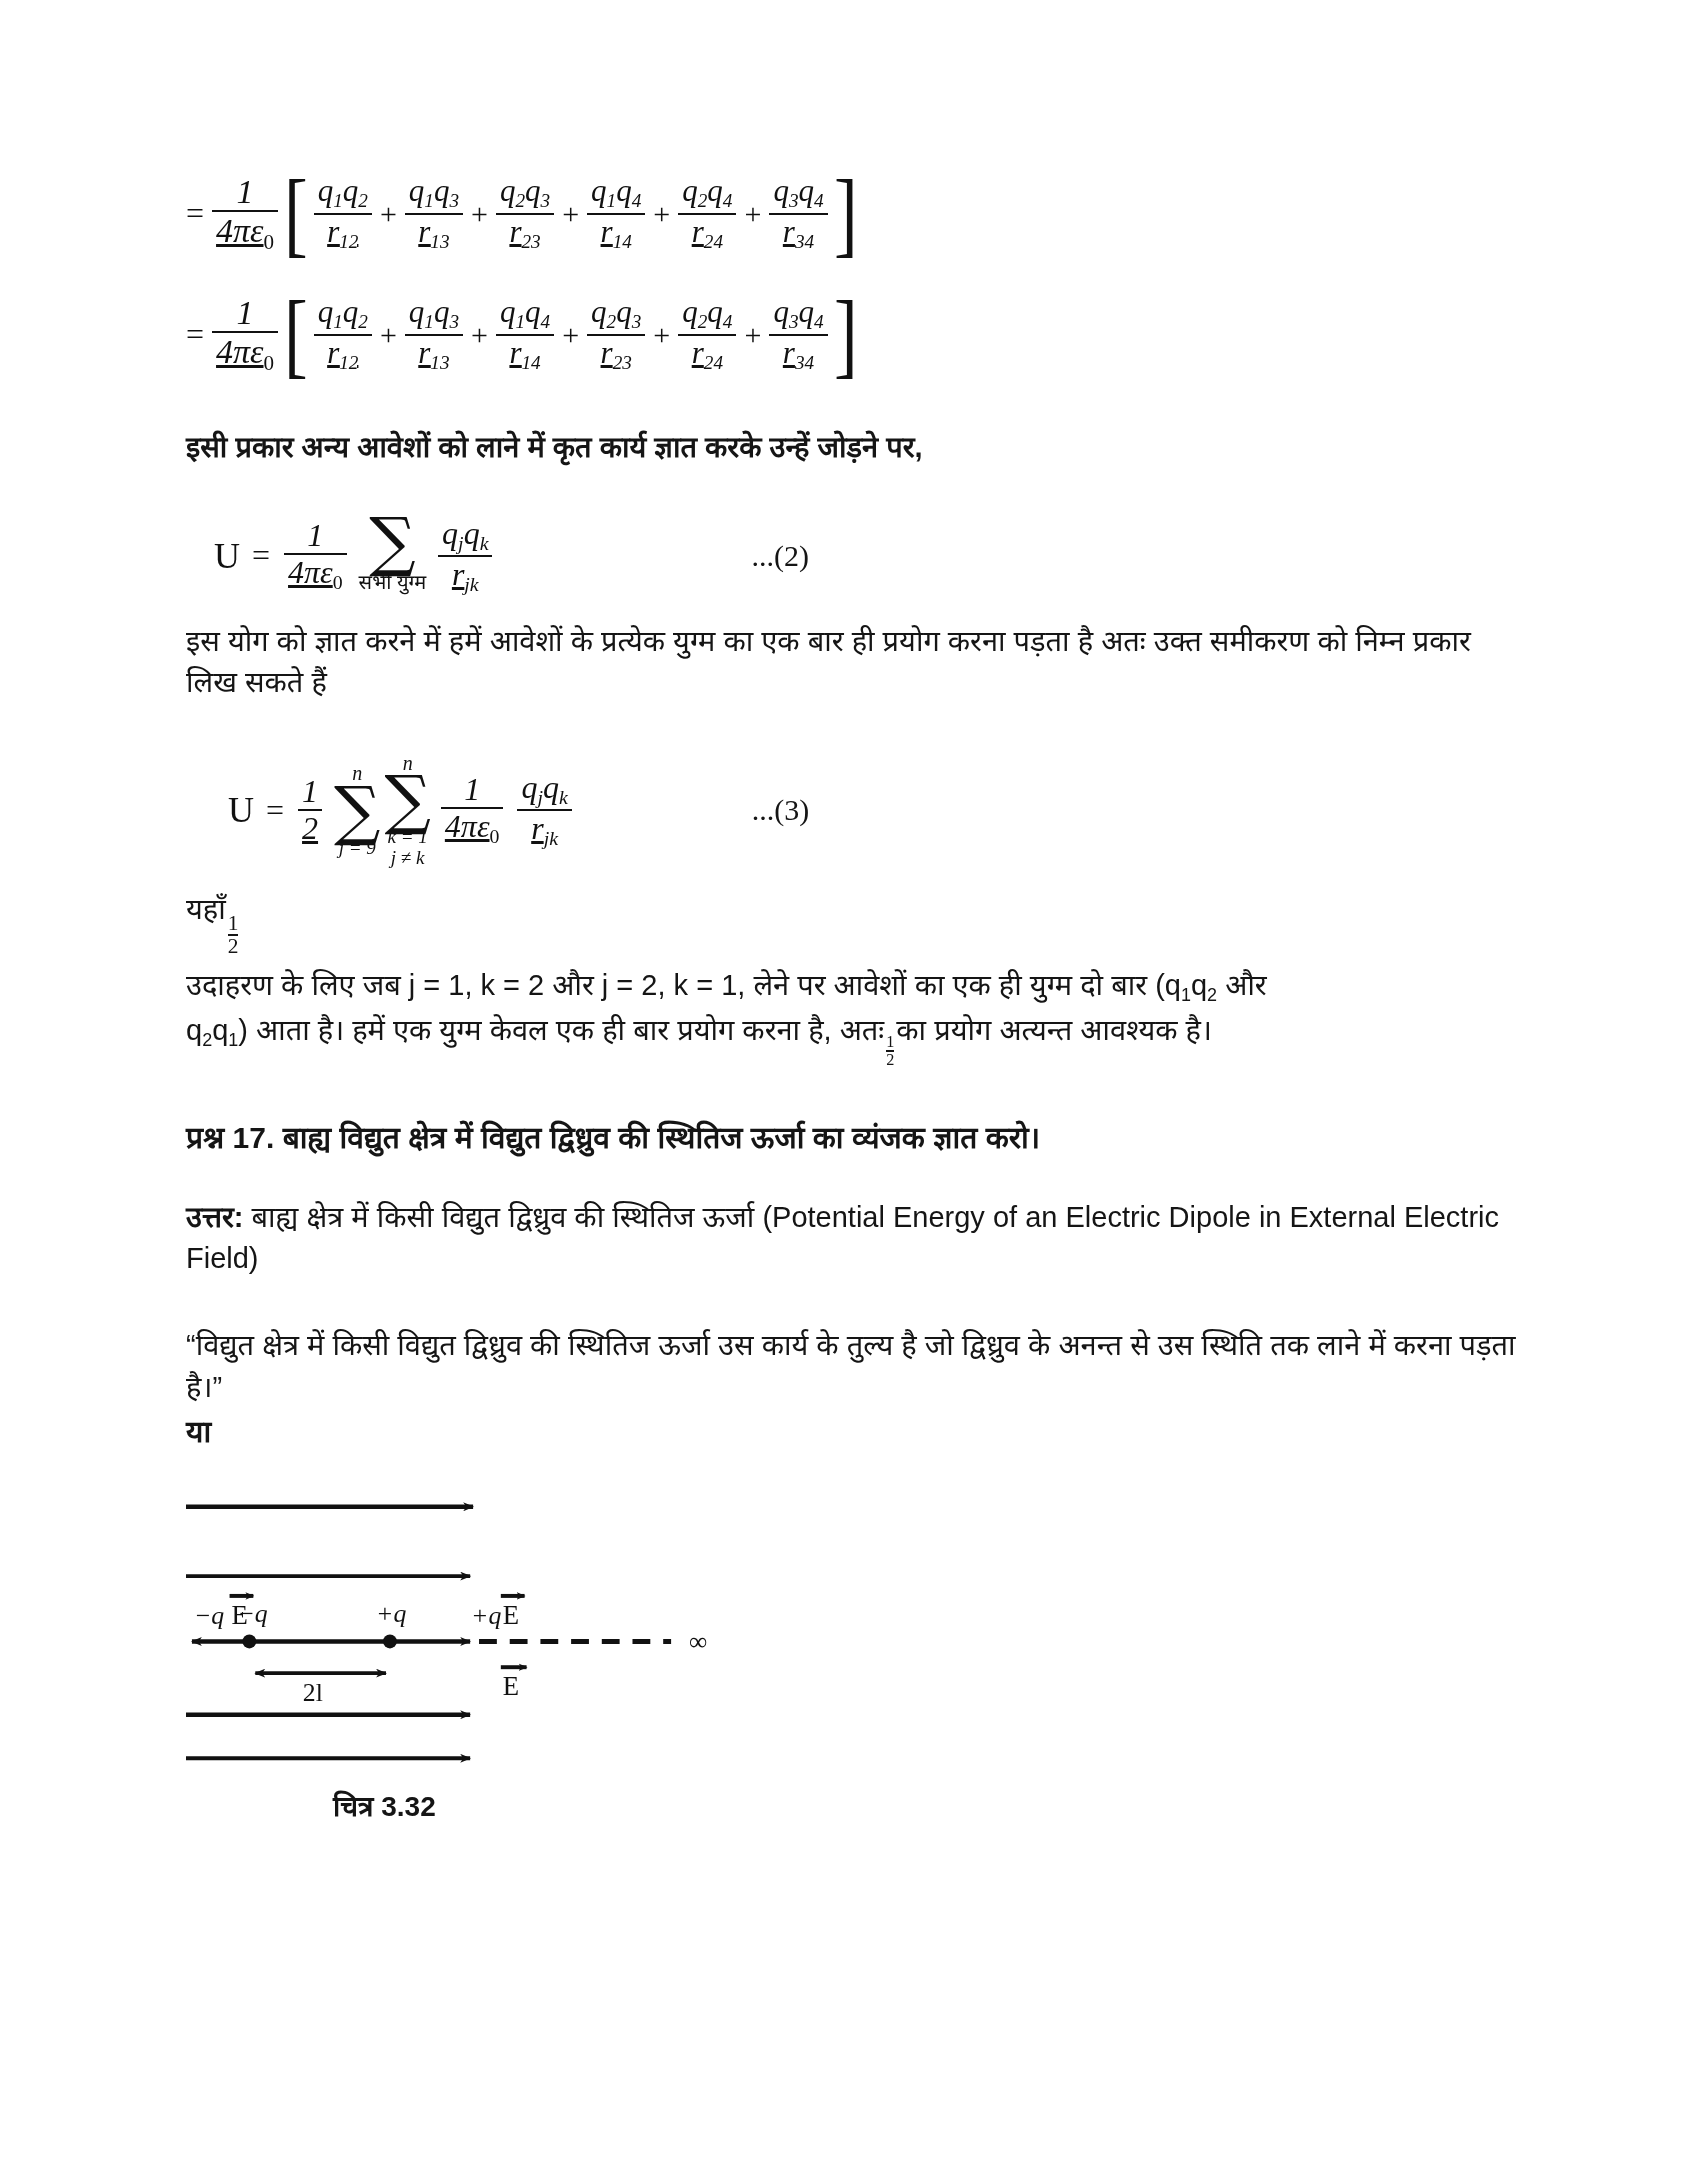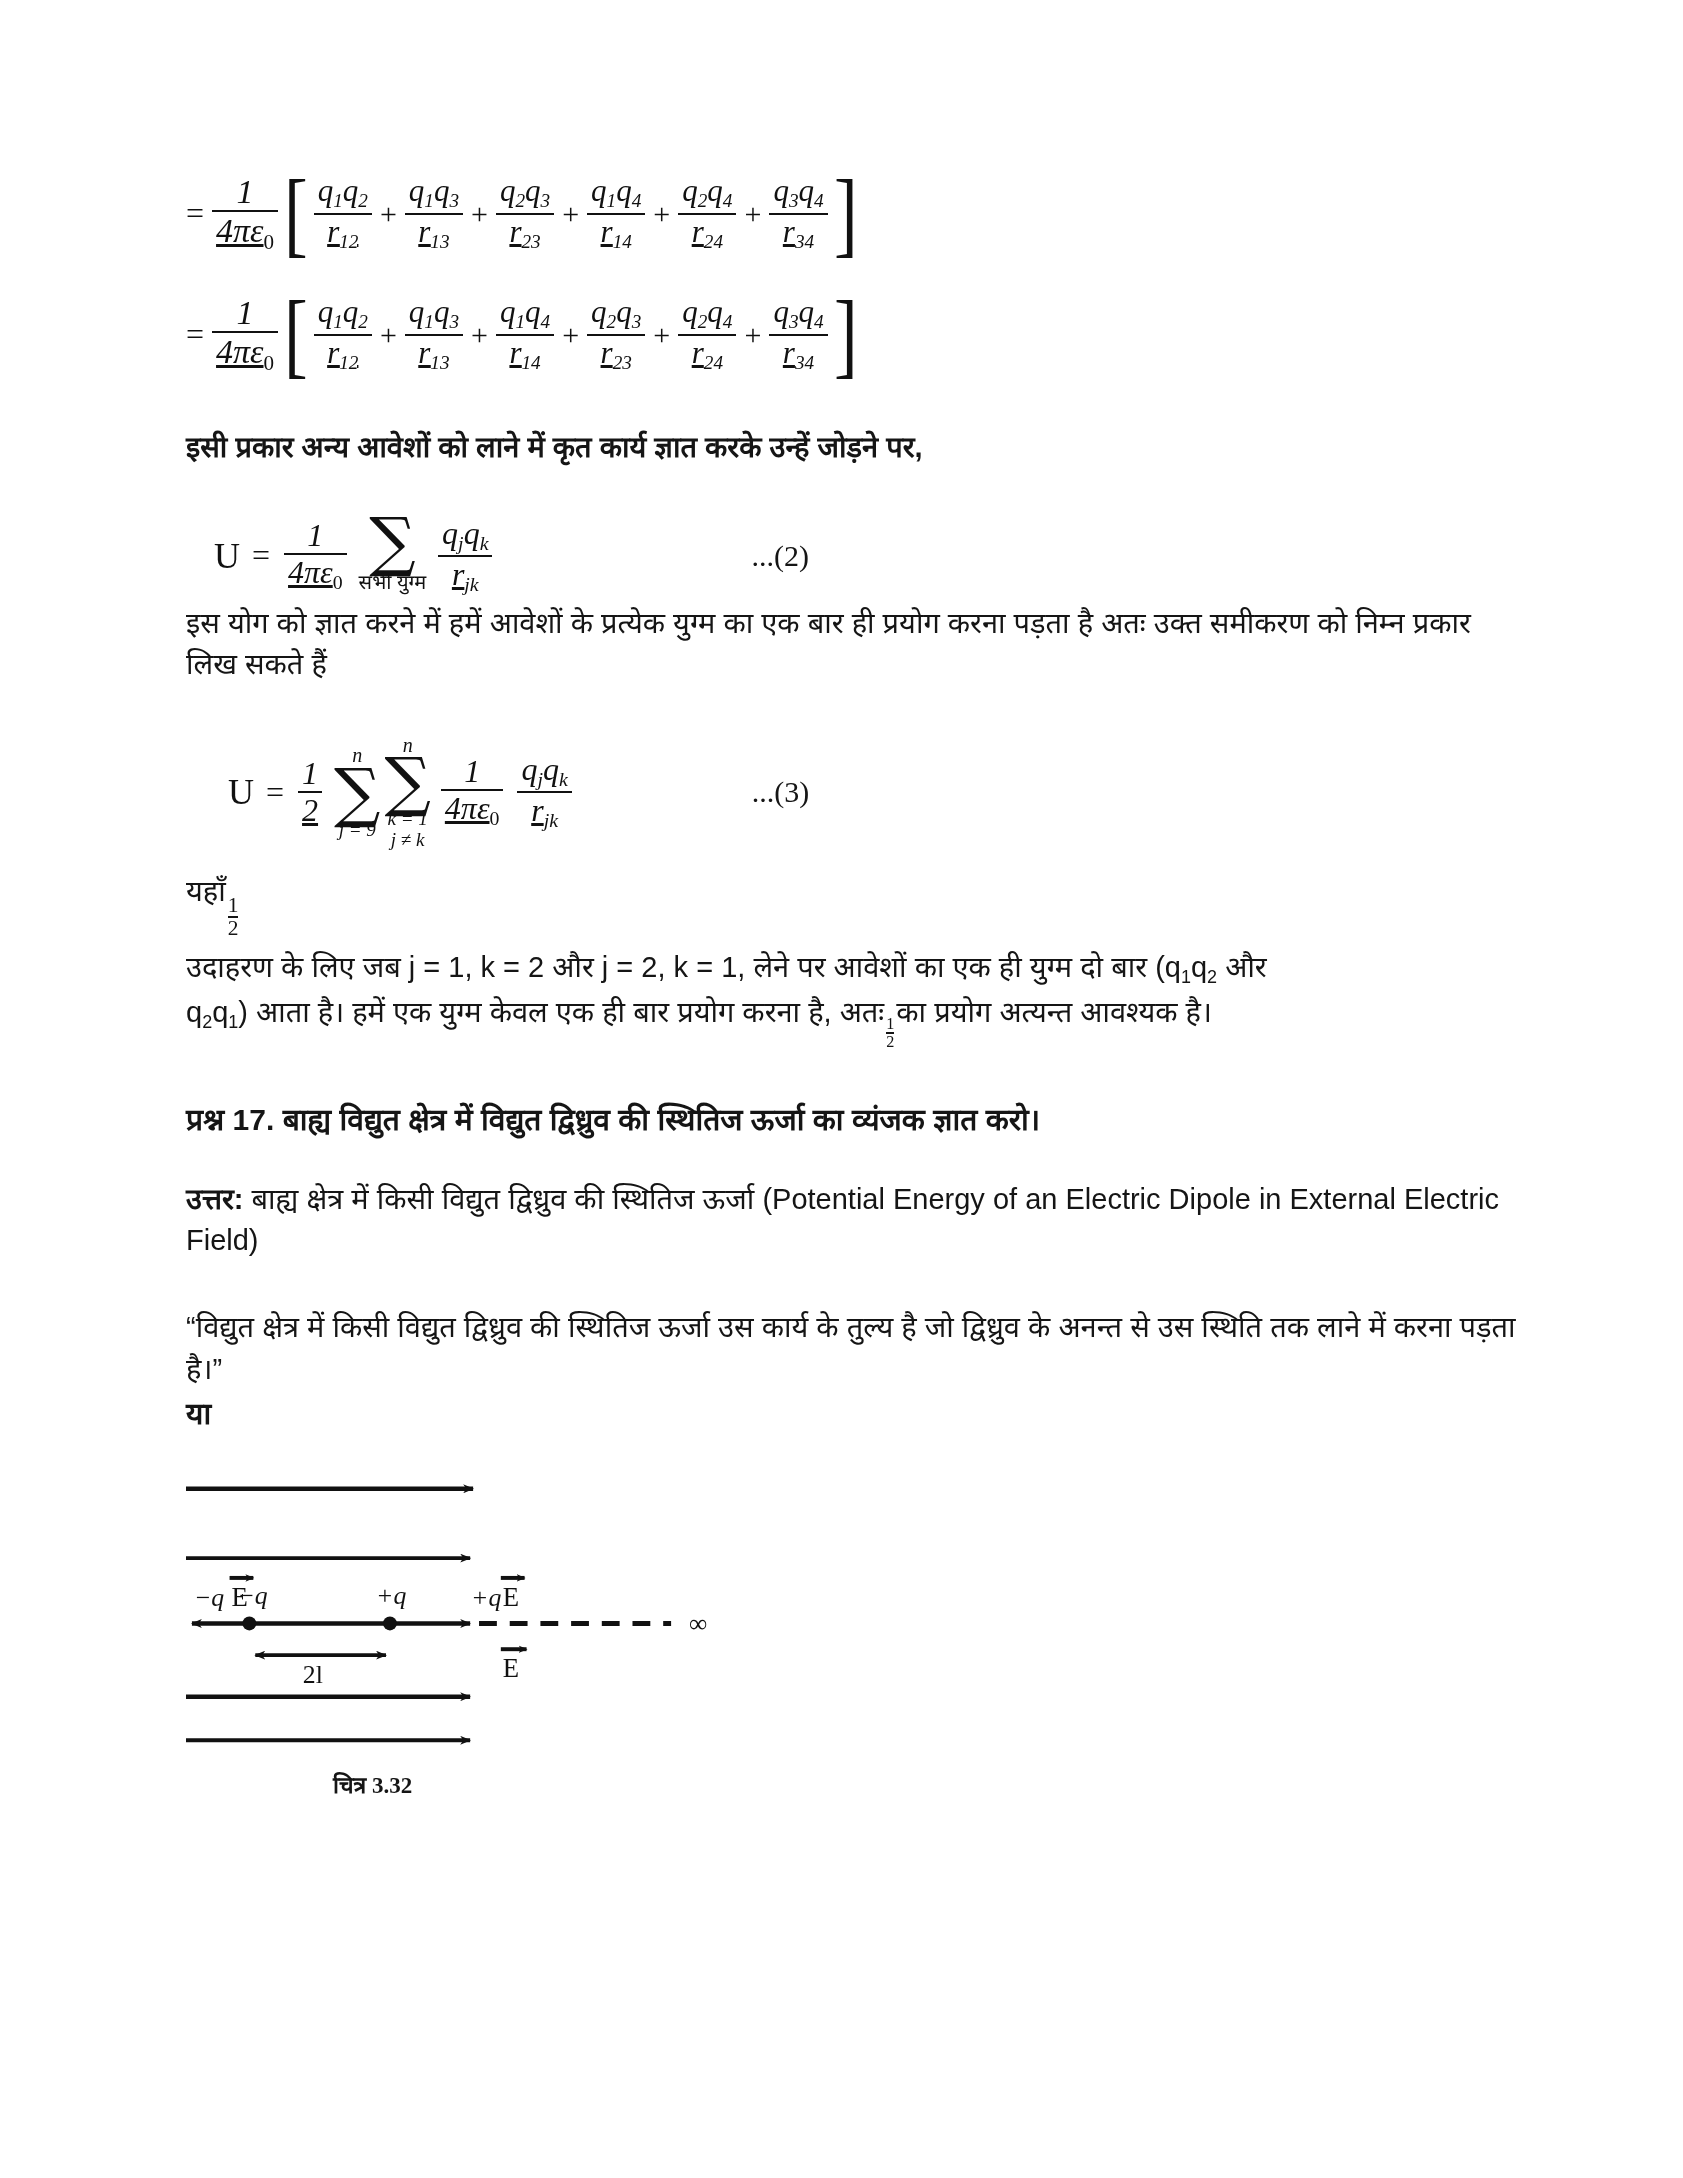--- a/index.html
+++ b/index.html
@@ -113,25 +113,24 @@
     margin: 0 2px;
     font-family: "Liberation Serif", serif;
   }
   .inlinefrac .bar2 { width: 100%; height: 1.5px; background: #151515; }
   .inlinefrac.small { font-size: 0.56em; vertical-align: -0.42em; }
 
   
   .figwrap { position: relative; width: 693px; height: 297px; }
   svg { display: block; }
   .fig-caption {
-    font-size: 23px;
+    font-size: 28px;
     font-weight: bold;
     text-align: left;
     padding-left: 147px;
-    font-family: Liberation Serif, serif;
   }
 </style>
 </head>
 <body>
 
 <div class="page">
 <div class="content">
 
   <div class="mathrow" style="margin-top:149px; height:129px; align-items:center;">
     <span class="eqsign it">=</span>
@@ -246,21 +245,21 @@
       </span>
       <span class="frac it" style="font-size:32px;">
         <span class="num"><span>q</span><sub>j</sub><span>q</span><sub>k</sub></span>
         <span class="bar"></span>
         <span class="den"><span>r</span><sub>jk</sub></span>
       </span>
     </span>
     <span class="eqnum" style="margin-left:257px;">...(2)</span>
   </div>
 
-  <p class="t" style="">इस योग को ज्ञात करने में हमें आवेशों के प्रत्येक युग्म का एक बार ही प्रयोग करना पड़ता है अतः उक्त समीकरण को निम्न प्रकार लिख सकते हैं</p>
+  <p class="t" style="margin-top:18px;">इस योग को ज्ञात करने में हमें आवेशों के प्रत्येक युग्म का एक बार ही प्रयोग करना पड़ता है अतः उक्त समीकरण को निम्न प्रकार लिख सकते हैं</p>
 
   <div style="display:flex;align-items:center;margin-top:42px;margin-left:42px;height:129px;">
     <span class="mathrow" style="align-items:center;">
       <span style="font-size:36px;font-family:'Liberation Serif',serif;">U</span>
       <span class="eqsign" style="padding:0 12px;">=</span>
       <span class="frac" style="font-size:32px;">
         <span class="num it">1</span>
         <span class="bar"></span>
         <span class="den it">2</span>
       </span>

